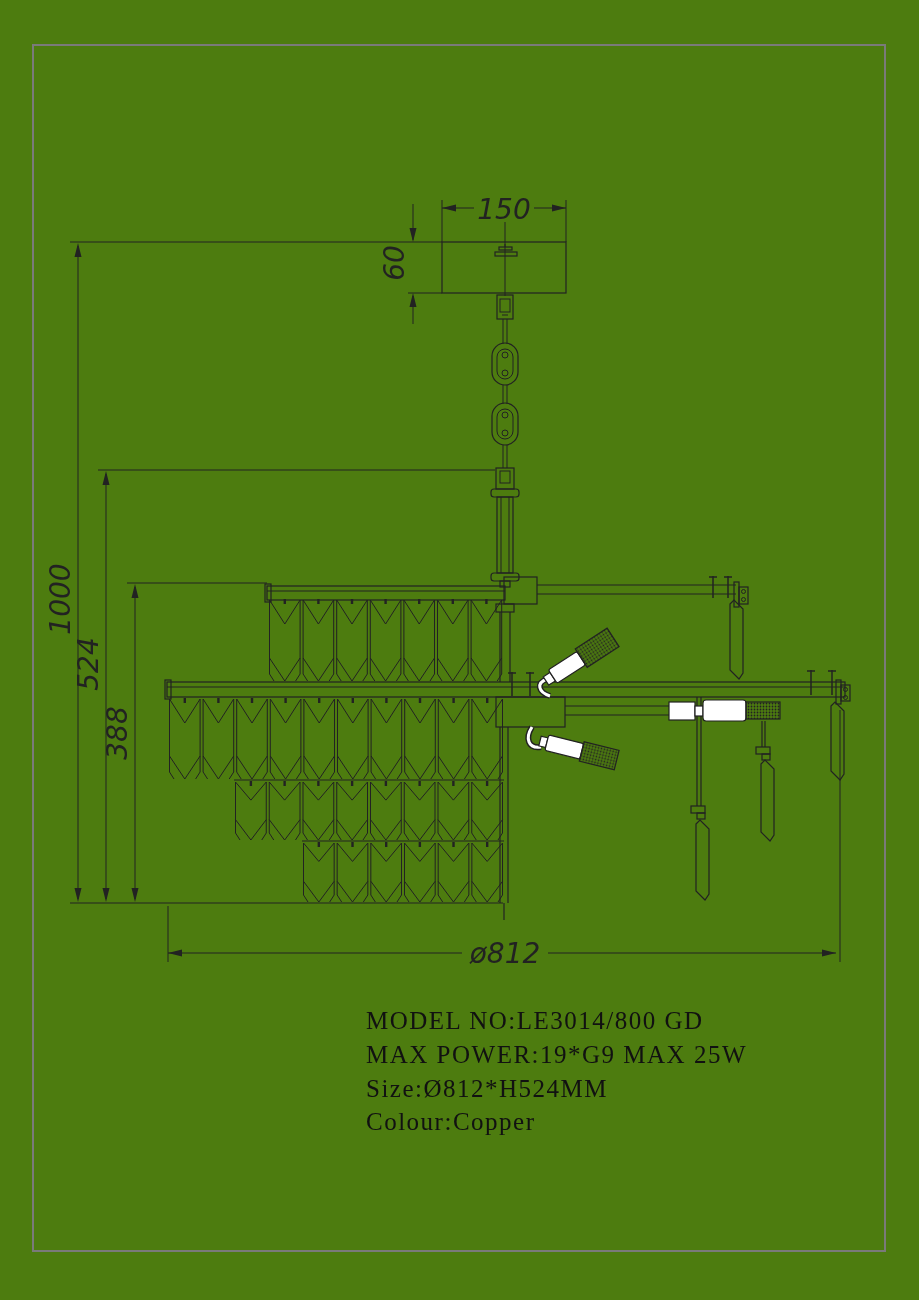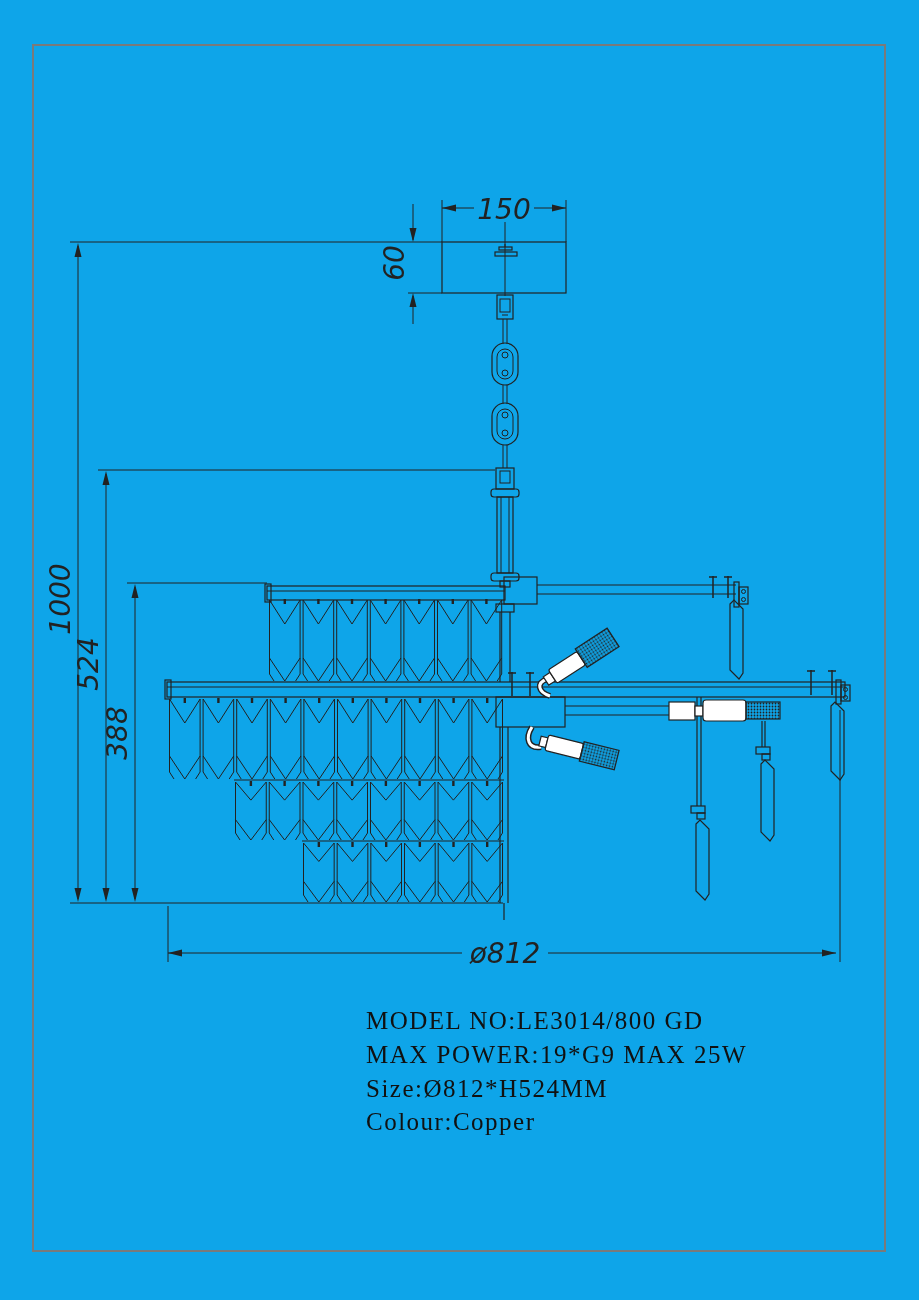--- a/index.html
+++ b/index.html
@@ -1,16 +1,16 @@
 <!DOCTYPE html>
 <html><head>
 <meta charset="utf-8">
 <style>
   html,body{margin:0;padding:0;background:#fff;}
-  #page{position:relative;width:919px;height:1300px;background:#0ea5e9;overflow:hidden;
+  #page{position:relative;width:919px;height:1300px;background:#4d7c0f;overflow:hidden;
         font-family:"DejaVu Sans",sans-serif;}
   svg{position:absolute;left:0;top:0;}
   .ln{stroke:#222;fill:none;stroke-width:1.2;}
   .ln15{stroke:#222;fill:none;stroke-width:1.5;}
   .thin{stroke:#222;fill:none;stroke-width:1;}
   .fil{fill:#222;stroke:none;}
   .wht{fill:#fff;stroke:#222;stroke-width:1.2;}
   .dimtxt{font-family:"DejaVu Sans",sans-serif;font-style:italic;font-size:28px;fill:#222;}
   .spectxt{font-family:"Liberation Serif","DejaVu Serif",serif;font-size:25px;fill:#111;letter-spacing:1.5px;}
   .border-rect{fill:none;stroke:#7a7a7a;stroke-width:2;}

